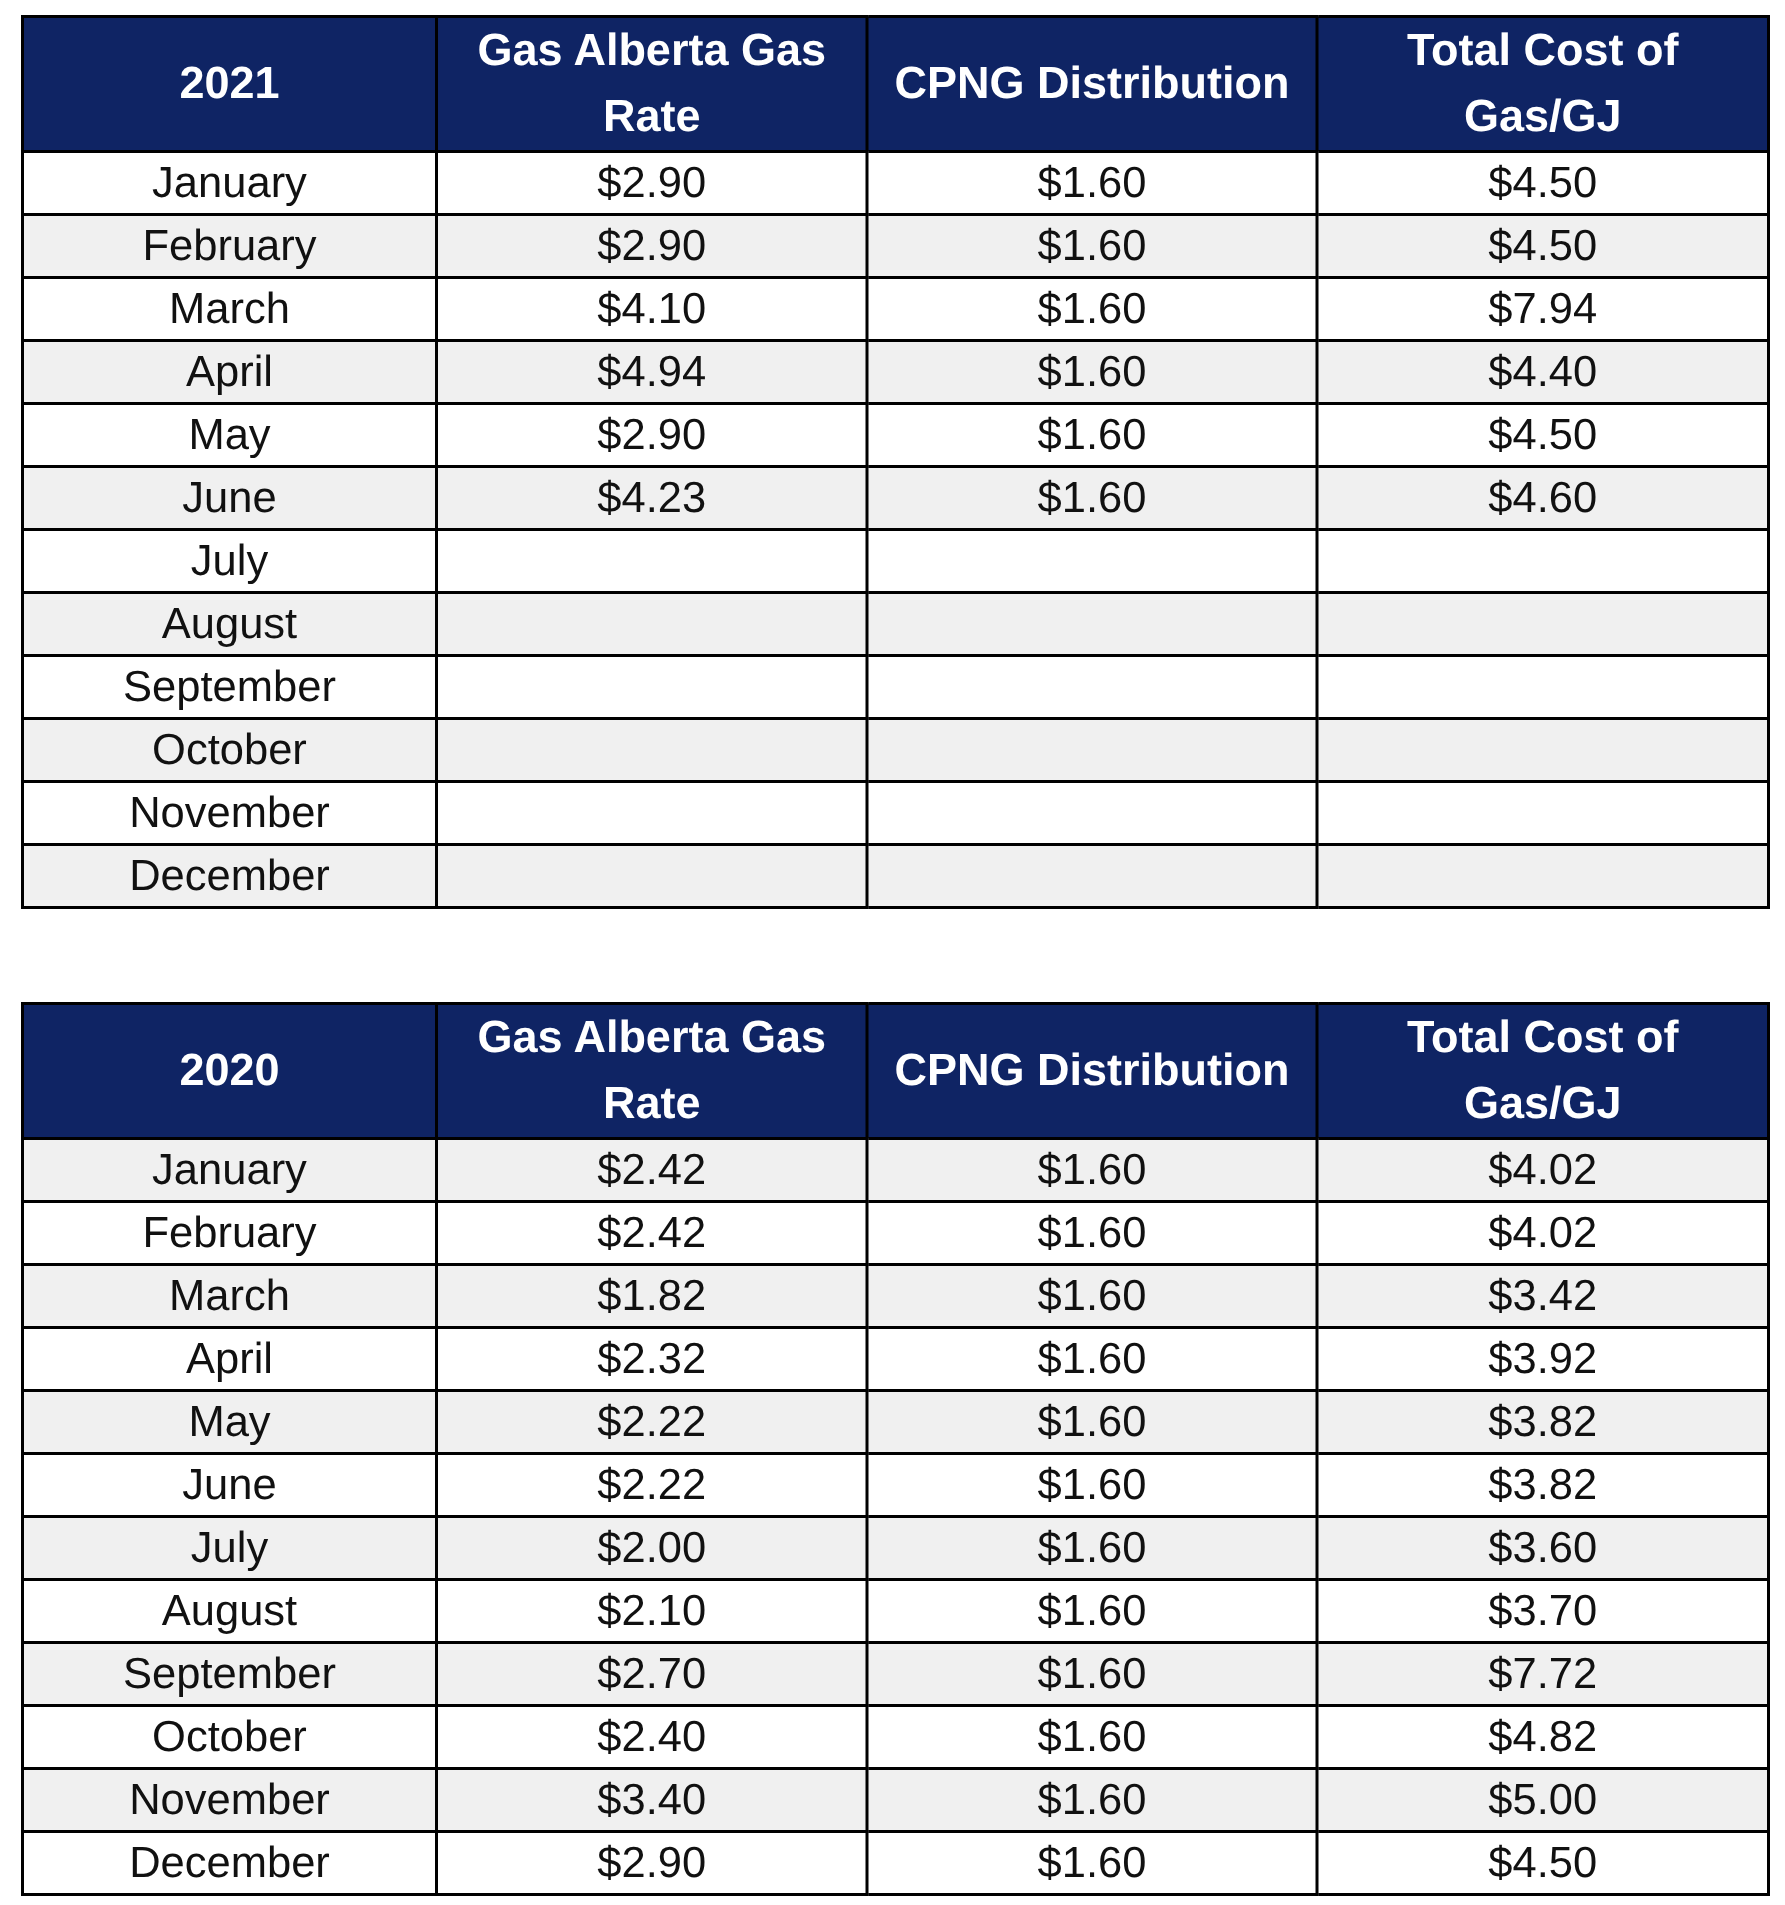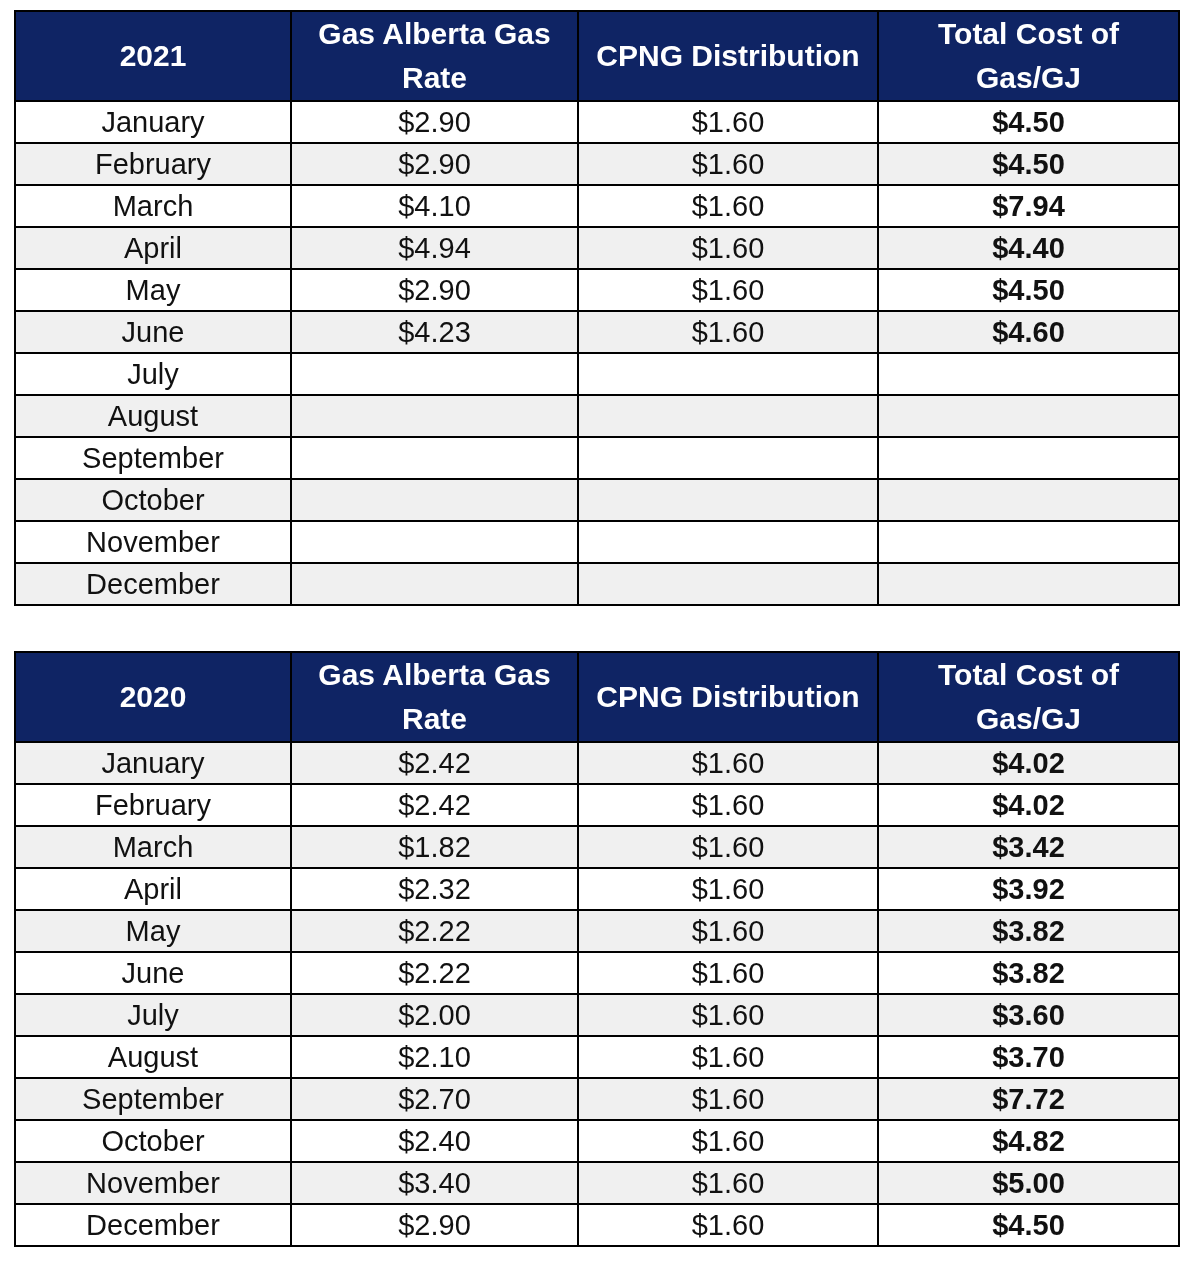--- a/index.html
+++ b/index.html
@@ -18,25 +18,25 @@
     background: #0f2464; color: #ffffff; font-weight: bold;
     font-size: 30px; line-height: 44px; height: 88px; padding: 0 4px;
     text-align: center; vertical-align: middle;
     border: 2px solid #000; border-bottom: 2px solid #000;
   }
   .rate-table td {
     height: 40px; padding: 0; text-align: center; vertical-align: middle;
     font-size: 29px; color: #111; border: 2px solid #000;
     border-top: 2px solid #000;
   }
-  .rate-table td.total { font-weight: bold; }
+  .rate-table td.total { font-weight: normal; }
   .rate-table tr.shade td { background: #f0f0f0; }
   .rate-table tr.plain td { background: #ffffff; }
   #table-2021 { top: 10px; }
-  #table-2020 { top: 651px; }
+  #table-2020 { top: 668px; }
 </style>
 </head>
 <body>
 
 <table class="rate-table" id="table-2021">
   <colgroup>
       <col class="c0">
       <col class="c1">
       <col class="c2">
       <col class="c3">

